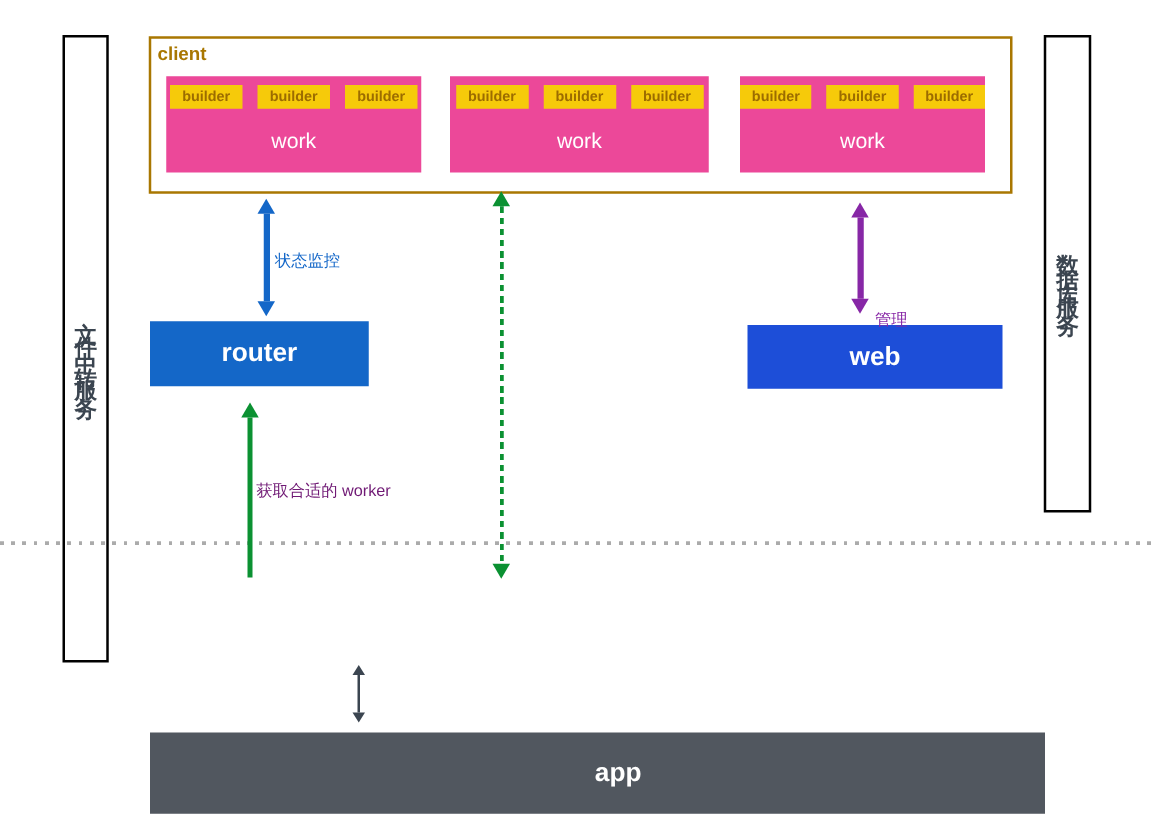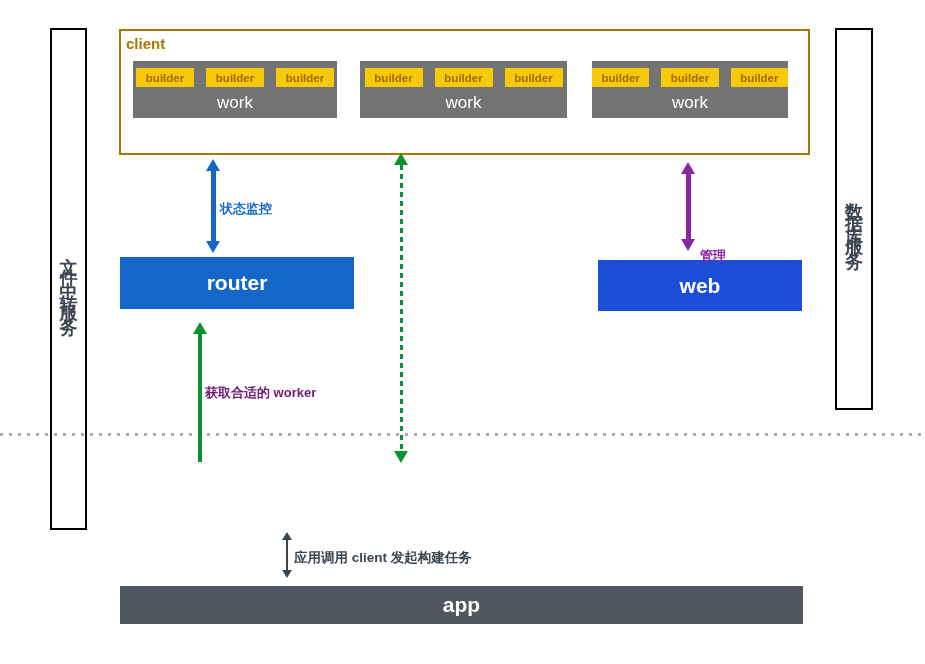--- a/index.html
+++ b/index.html
@@ -20,44 +20,44 @@
   }
   
   .workers-box{
     position:absolute;left:119px;top:29px;width:691px;height:126px;
     border:2px solid #A97701;box-sizing:border-box;background:#fff;z-index:1;
   }
   .workers-title{
     position:absolute;left:5px;top:4px;font-size:15px;font-weight:bold;color:#A97701;
   }
   .work-box{
-    position:absolute;top:61px;height:57px;background:#737373;z-index:3;
+    position:absolute;top:61px;height:77px;background:#ec4899;z-index:3;
     display:flex;flex-direction:column;box-sizing:border-box;padding-top:7px;
   }
   .work-1{left:133px;width:204px;}
   .work-2{left:360px;width:207px;}
   .work-3{left:592px;width:196px;}
   .builder-row{display:flex;justify-content:center;gap:12px;}
   .builder{
     width:58px;height:19px;background:#F6CA0A;color:#9C6C00;
     font-size:11.5px;font-weight:bold;display:flex;align-items:center;justify-content:center;
   }
   .work-label{
     flex:1;display:flex;align-items:center;justify-content:center;
     color:#fff;font-size:17px;font-weight:normal;
   }
   
   .node{
     position:absolute;display:flex;align-items:center;justify-content:center;
     color:#fff;font-size:21px;font-weight:bold;z-index:3;
   }
-  .node-router{left:120px;top:257px;width:234px;height:52px;background:#1467C8;}
+  .node-router{left:120px;top:257px;width:175px;height:52px;background:#1467C8;}
   .node-web{left:598px;top:260px;width:204px;height:51px;background:#1d4ed8;}
   .node-client{left:120px;top:473px;width:409px;height:51px;background:#0B9132;}
-  .node-app{left:120px;top:586px;width:683px;height:38px;background:#51575F;}
+  .node-app{left:120px;top:586px;width:683px;height:65px;background:#51575F;padding-left:33px;}
   
   .varrow{
     position:absolute;display:flex;flex-direction:column;align-items:center;z-index:6;
   }
   .tri{width:0;height:0;}
   .tri-up{border-left:7px solid transparent;border-right:7px solid transparent;border-bottom:12px solid;}
   .tri-down{border-left:7px solid transparent;border-right:7px solid transparent;border-top:12px solid;}
   .shaft{flex:1;width:5px;}
   .blue .tri-up{border-bottom-color:#1467C8;} .blue .tri-down{border-top-color:#1467C8;} .blue .shaft{background:#1467C8;}
   .purple .tri-up{border-bottom-color:#8727A6;} .purple .tri-down{border-top-color:#8727A6;} .purple .shaft{background:#8727A6;}
@@ -68,21 +68,21 @@
   }
   .dark .tri-up{border-left-width:5px;border-right-width:5px;border-bottom-width:8px;border-bottom-color:#3B4550;}
   .dark .tri-down{border-left-width:5px;border-right-width:5px;border-top-width:8px;border-top-color:#3B4550;}
   .dark .shaft{width:2px;background:#3B4550;}
   .arrow-status{left:206px;top:159px;height:94px;width:14px;}
   .arrow-manage{left:681px;top:162px;height:89px;width:14px;}
   .arrow-socket{left:394px;top:153px;height:310px;width:14px;}
   .arrow-getworker{left:193px;top:322px;height:140px;width:14px;}
   .arrow-appcall{left:282px;top:532px;height:46px;width:10px;}
   
-  .edge-label{position:absolute;font-weight:bold;z-index:7;white-space:nowrap;}
+  .edge-label{position:absolute;font-weight:normal;z-index:7;white-space:nowrap;}
   .lbl-status{left:220px;top:200px;font-size:13px;color:#1467C8;}
   .lbl-manage{left:700px;top:199px;font-size:13px;color:#8727A6;margin-top:48px;}
   .lbl-socket{left:408px;top:274px;font-size:13.5px;color:#0B9132;line-height:20px;}
   .lbl-getworker{left:205px;top:384px;font-size:13px;color:#701a75;}
   .lbl-appcall{left:294px;top:549px;font-size:13.5px;color:#3B4550;}
   
   .dotted-line{
     position:absolute;left:0;top:433px;width:925px;height:3px;z-index:5;
     background:repeating-linear-gradient(to right,#ABABAB 0 3px,transparent 3px 9px);
   }
@@ -157,19 +157,18 @@
 
   <div class="varrow dark arrow-appcall">
     <div class="tri tri-up"></div>
     <div class="shaft"></div>
     <div class="tri tri-down"></div>
   </div>
 
   <div class="edge-label lbl-status">状态监控</div>
   <div class="edge-label lbl-manage">管理</div>
   <div class="edge-label lbl-getworker">获取合适的 worker</div>
-  <div class="edge-label lbl-appcall">应用调用 client 发起构建任务</div>
 
   <div class="node node-router">router</div>
   <div class="node node-web">web</div>
   <div class="node node-app">app</div>
 
 </div>
 
 </body></html>

